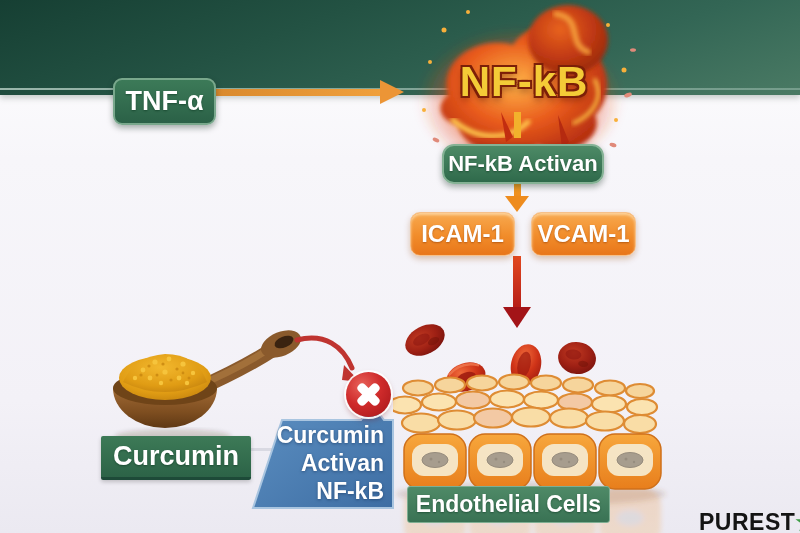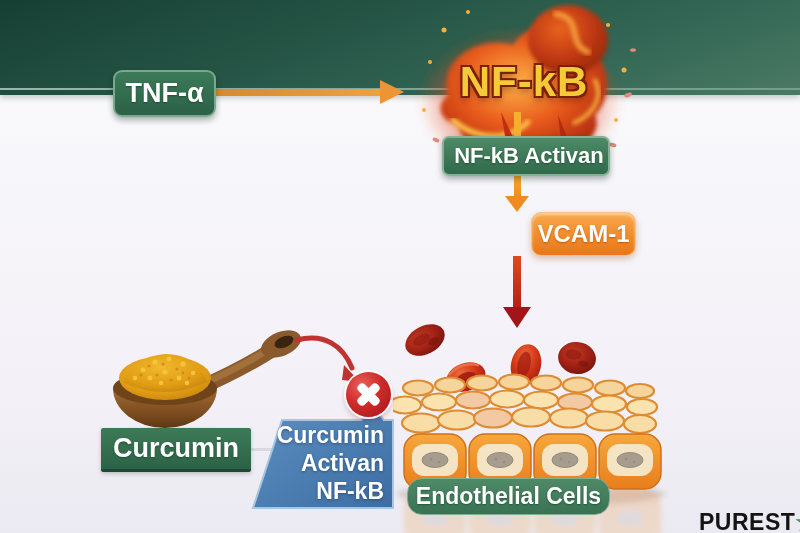--- a/index.html
+++ b/index.html
@@ -14,33 +14,34 @@
     background:linear-gradient(160deg,#163f33 0%,#235243 35%,#336655 70%,#4a7a64 100%);
     box-shadow:0 3px 6px rgba(40,60,50,.25);
   }
   .band-line{position:absolute;left:0;top:88px;width:800px;height:2px;z-index:1;
     background:linear-gradient(90deg,rgba(220,240,230,.65),rgba(200,225,215,.35));}
   
   .glabel{
     position:absolute;display:flex;align-items:center;justify-content:center;
     color:#fff;font-weight:bold;z-index:4;
     text-shadow:0 1px 2px rgba(0,40,20,.45);
+    margin-top:8px;
   }
   .tnf{
     left:113px;top:70px;width:99px;height:43px;font-size:27px;border-radius:9px;
     background:linear-gradient(180deg,#3c7a58 0%,#2b6147 100%);
     border:2px solid #79a88c;box-shadow:0 3px 6px rgba(0,30,15,.35);
   }
   .activan{
-    left:442px;top:136px;width:158px;height:36px;font-size:22px;border-radius:7px;
+    left:442px;top:136px;width:158px;height:36px;font-size:22px;border-radius:12px;
     background:linear-gradient(180deg,#4d8a66 0%,#2f6a4b 100%);
-    border:2px solid #85b295;box-shadow:0 3px 6px rgba(0,30,15,.35);padding-left:6px;
+    border:2px solid #85b295;box-shadow:0 3px 6px rgba(0,30,15,.35);
   }
   .endo-label{
-    left:407px;top:478px;width:201px;height:35px;font-size:23px;border-radius:15px;
+    left:407px;top:478px;width:201px;height:35px;font-size:23px;border-radius:3px;
     background:linear-gradient(180deg,#4f8a67 0%,#397254 100%);
     border:1px solid #7fae92;z-index:6;
   }
   .curcumin-label{
     left:101px;top:428px;width:150px;height:41px;font-size:27px;border-radius:2px;
     background:linear-gradient(180deg,#3d7a57 0%,#2c6347 100%);
     border-bottom:3px solid #1d4a38;box-shadow:0 2px 4px rgba(0,0,0,.2);
   }
   
   .obox{
@@ -170,20 +171,23 @@
     <span>NF-kB</span>
   </div>
 
   <div class="v-gold"></div>
   <div class="glabel activan">
     <span>NF-kB Activan</span>
   </div>
   <div class="v-orange-shaft"></div>
   <div class="v-orange-head"></div>
 
+  <div class="obox icam">
+    <span>ICAM-1</span>
+  </div>
   <div class="obox vcam">
     <span>VCAM-1</span>
   </div>
 
   <div class="v-red-shaft"></div>
   <div class="v-red-head"></div>
 
   <svg class="rbc" viewBox="0 0 215 82">
     <defs>
       <radialGradient id="rbcDark" cx="40%" cy="35%" r="70%">

